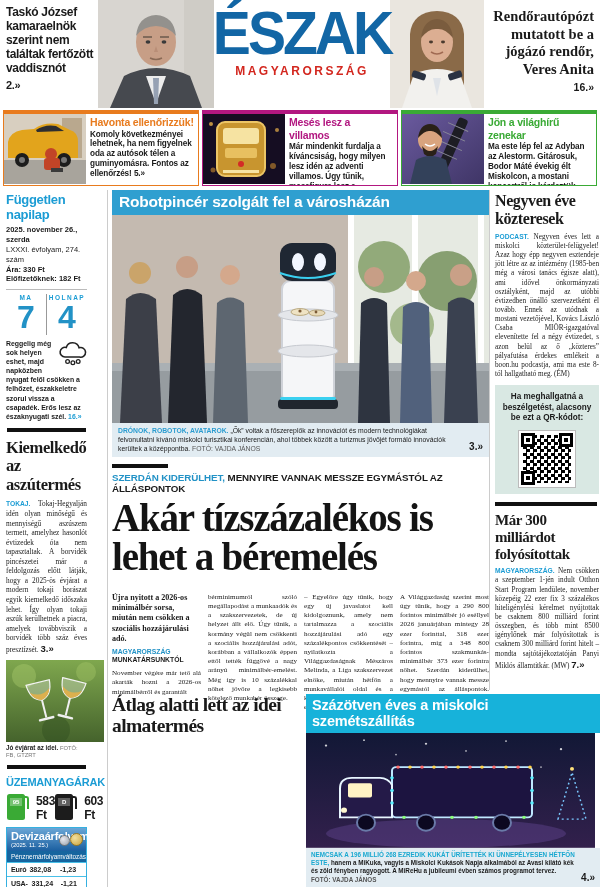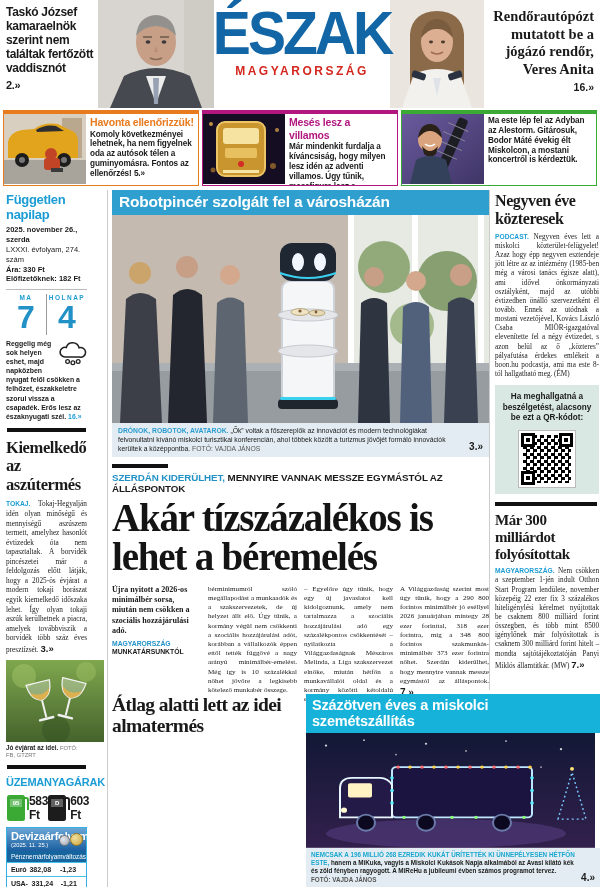--- a/index.html
+++ b/index.html
@@ -54,21 +54,21 @@
 .bar{height:4px;background:#111;margin:7px 1px;}
 .sh1{font-family:"Liberation Serif",serif;font-size:16.5px;font-weight:600;line-height:1.12;letter-spacing:-.4px;margin-bottom:5px;}
 .sbody{font-family:"Liberation Serif",serif;font-size:7.3px;line-height:1.31;text-align:justify;}
 .lead-in{color:#1b9cd4;font-weight:800;font-family:"Liberation Sans",sans-serif;font-size:6.7px;}
 .prsm{font-weight:800;font-family:"Liberation Sans",sans-serif;font-size:9.5px;}
 .sphoto{margin-top:5px;line-height:0;}
 .scap{font-size:6.3px;font-weight:bold;margin-top:2px;}
 .scap .cr{font-weight:normal;color:#777;font-size:5.8px;}
 .ftitle{color:#1b9cd4;font-weight:800;font-size:11px;letter-spacing:-.2px;}
 .frow{display:flex;align-items:center;justify-content:space-between;margin:6px 0 5px;padding:0 1px;}
-.fitem{display:flex;align-items:center;gap:4px;}
+.fitem{display:flex;gap:11px;}
 .fprice{font-weight:800;font-size:12px;letter-spacing:-.3px;}
 .fsep{width:1px;height:28px;background:#999;}
 .pump{width:18px;height:26px;border-radius:2.5px;position:relative;flex:none;}
 .p-green{background:#3aaa35;} .p-black{background:#1c1c1c;}
 .pump::after{content:"";position:absolute;right:-4px;top:2px;width:4px;height:11px;border-right:2.5px solid;border-top:2.5px solid;border-color:inherit;border-radius:0 3px 0 0;}
 .p-green::after{border-color:#3aaa35;} .p-black::after{border-color:#1c1c1c;}
 .pscr{margin:4px 3px 0;height:8px;background:rgba(255,255,255,.3);color:#fff;font-size:6px;font-weight:800;text-align:center;line-height:8px;}
 .fx{border:1.5px solid #35b0e0;margin-top:1px;}
 .fxhead{background:linear-gradient(180deg,#6aa6d6,#1b5fa0);color:#fff;padding:2px 4px 3px;position:relative;}
 .fxtitle{font-size:11px;font-weight:800;letter-spacing:-.2px;display:block;}
@@ -87,21 +87,21 @@
 .cbanner{background:#2f9fd0;color:#fff;font-weight:800;font-size:15.5px;padding:3px 7px 4px;letter-spacing:-.2px;}
 .cphoto{height:208px;line-height:0;}
 .ccap{background:#e2ecf2;padding:3px 6px;font-size:6.8px;line-height:1.36;display:flex;gap:8px;}
 .ccap .txt{flex:1;}
 .caplead{color:#2b9cd0;font-weight:800;}
 .capcr{color:#555;}
 .ccap .pr,.tcap .pr{font-weight:800;font-size:10px;align-self:flex-end;font-family:"Liberation Sans",sans-serif;}
 .dash{width:56px;height:4px;background:#111;margin:7px 0 4px;}
 .kick{font-size:9.8px;font-weight:800;letter-spacing:-.1px;}
 .kick .hl{color:#2292c6;}
-.chead{font-family:"Liberation Serif",serif;font-size:39px;font-weight:600;line-height:1.0;letter-spacing:-1.2px;margin:4px 0 9px;color:#141414;}
+.chead{font-family:"Liberation Serif",serif;font-size:39px;font-weight:600;line-height:1.0;letter-spacing:-1.2px;margin:4px 0 17px;color:#141414;}
 .ccols{display:flex;gap:7px;}
 .ccol{flex:1;font-family:"Liberation Serif",serif;font-size:7.1px;line-height:1.3;text-align:justify;height:122px;overflow:hidden;min-width:0;}
 .clead{font-weight:bold;font-size:8.1px;line-height:1.28;margin-bottom:3px;text-align:left;}
 .ctag{font-family:"Liberation Sans",sans-serif;margin:2px 0 4px;line-height:1.3;}
 .ctag .r{color:#2292c6;font-weight:800;font-size:6.8px;display:block;}
 .ctag .by{font-weight:800;font-size:6.8px;display:block;}
 .pr7{font-weight:800;font-family:"Liberation Sans",sans-serif;font-size:10px;}
 
 
 .rh1{font-family:"Liberation Serif",serif;font-size:16px;font-weight:600;line-height:1.12;letter-spacing:-.4px;margin:2px 0 5px;}
@@ -240,20 +240,21 @@
           <rect x="44" y="2" width="10" height="64" rx="3" fill="#1d1d24" transform="rotate(24 49 34)"></rect>
           <path d="M36 12 h22 M35 22 h24 M34 32 h26 M35 42 h24" stroke="#8a8a98" stroke-width="1" transform="rotate(24 49 34)"></path>
           <circle cx="28" cy="26" r="12" fill="#d9a47e"></circle>
           <path d="M16 24 Q18 10 28 10 Q38 10 40 24 Q33 16 28 17 Q23 16 16 24 Z" fill="#2a2118"></path>
           <path d="M20 32 Q28 42 36 32 L34 40 Q28 45 22 40 Z" fill="#2a2118"></path>
           <path d="M23 30 q5 4 10 0" stroke="#fff" stroke-width="1.6" fill="none"></path>
           <path d="M8 70 L14 46 Q28 38 44 46 L50 70 Z" fill="#33415a"></path>
         </svg>
       </div>
       <div class="tbody">
+        <span class="ttitle c-green">Jön a világhírű zenekar</span>
         <span>Ma este lép fel az Adyban az Alestorm. Gitárosuk, Bodor Máté évekig élt Miskolcon, a mostani koncertről is kérdeztük.</span>
         
       </div>
     </article>
   </section>
 
   <div class="main">
 
     <aside class="sb">
       <div class="indep">Független napilap</div>
@@ -445,20 +446,21 @@
             <span class="hl">SZERDÁN KIDERÜLHET,</span><span> MENNYIRE VANNAK MESSZE EGYMÁSTÓL AZ ÁLLÁSPONTOK</span>
           </div>
           <h1 class="chead">Akár tízszázalékos is lehet a béremelés</h1>
           <div class="ccols">
             <div class="ccol">
               <p class="clead">Újra nyitott a 2026-os minimálbér sorsa, miután nem csökken a szociális hozzájárulási adó.</p>
               <div class="ctag">
                 <span class="r">MAGYARORSZÁG</span>
                 <span class="by">MUNKATÁRSUNKTÓL</span>
               </div>
+              <span>November végére már tető alá akarták hozni a 2026-os minimálbérről és garantált</span>
             </div>
             <div class="ccol"><span>bérminimumról szóló megállapodást a munkaadók és a szakszervezetek, de új helyzet állt elő. Úgy tűnik, a kormány végül nem csökkenti a szociális hozzájárulási adót, korábban a vállalkozók éppen ettől tették függővé a nagy arányú minimálbér-emelést. Még így is 10 százalékkal nőhet jövőre a legkisebb kötelező munkabér összege.</span></div>
             <div class="ccol"><span>– Egyelőre úgy tűnik, hogy egy új javaslatot kell kidolgoznunk, amely nem tartalmazza a szociális hozzájárulási adó egy százalékpontos csökkentését – nyilatkozta a Világgazdaságnak Mészáros Melinda, a Liga szakszervezet elnöke, miután hétfőn a munkavállalói oldal és a kormány közötti kétoldalú egyeztetésre került sor.</span></div>
             <div class="ccol"><span>A Világgazdaság szerint most úgy tűnik, hogy a 290 800 forintos minimálbér jó eséllyel 2026 januárjában mintegy 28 ezer forinttal, 318 ezer forintra, míg a 348 800 forintos szakmunkás-minimálbér 373 ezer forintra nőhet. Szerdán kiderülhet, hogy mennyire vannak messze egymástól az álláspontok. </span><span class="pr7">7.»</span></div>
           </div>
         </div>
 
         <div class="rc">
           <h2 class="rh1">Negyven éve közteresek</h2>
           <p class="rbody">

